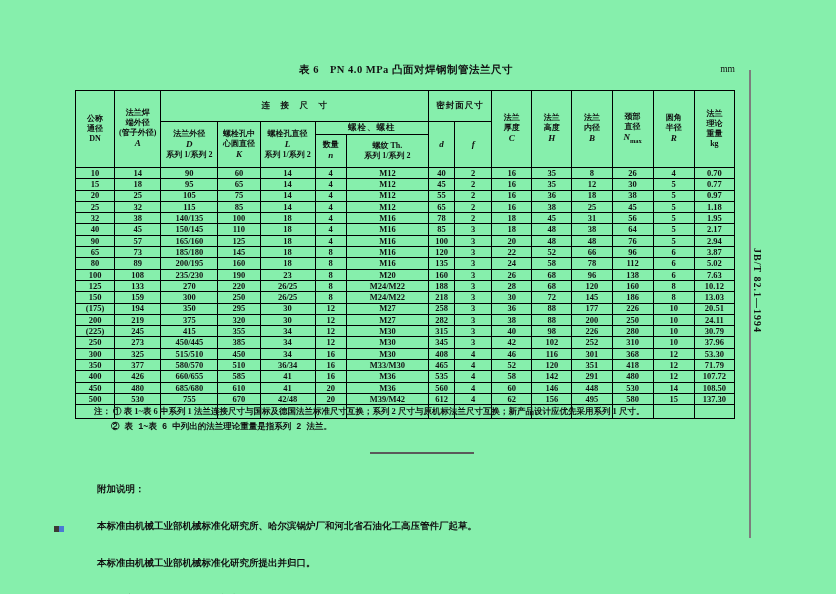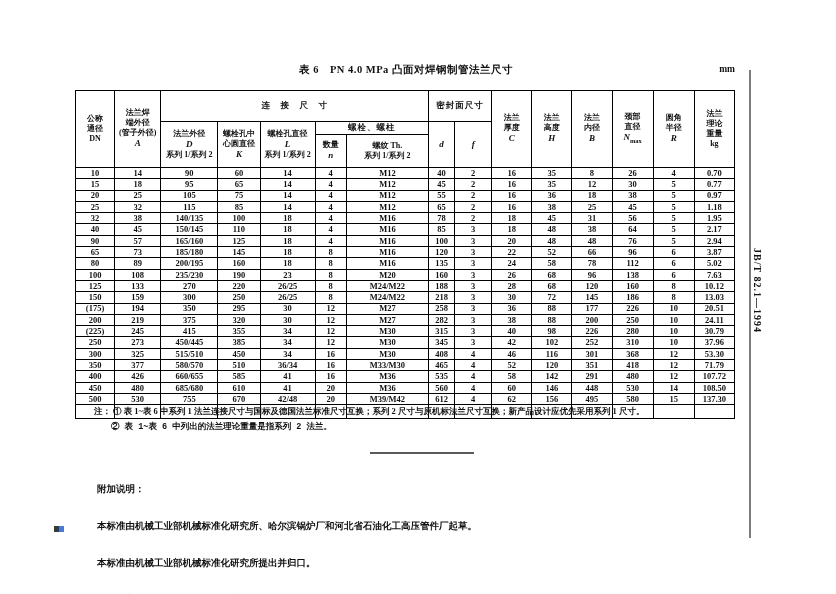--- a/index.html
+++ b/index.html
@@ -1,26 +1,26 @@
 <!DOCTYPE html>
 <html><head>
 <meta charset="utf-8">
 <style>
   * { margin:0; padding:0; box-sizing:border-box; }
   html,body { background:#e8e8e8; }
   .page {
-    position:relative; width:836px; height:594px; background:#ffffff;
+    position:relative; width:836px; height:594px; background:#86efac;
     font-family:"Liberation Serif","DejaVu Serif",serif; color:#111;
     overflow:hidden;
   }
   
   .caption-row { position:absolute; left:75px; top:63px; width:662px; height:16px; }
   .caption { position:absolute; left:0; right:0; text-align:center;
     font-size:10.5px; font-weight:bold; letter-spacing:.5px; }
-  .unit { position:absolute; right:2px; top:1px; font-size:9.5px; font-weight:bold; }
+  .unit { position:absolute; right:2px; top:1px; font-size:9.5px; font-weight:normal; }
 
   
   table.flange { position:absolute; left:75px; top:90px; width:660px;
     border-collapse:collapse; table-layout:fixed; }
   table.flange th, table.flange td { border:1px solid #000; padding:0; }
   table.flange { border:1.5px solid #000; }
   thead th { font-weight:bold; text-align:center; vertical-align:middle; }
   tr.h1 th { height:31px; }
   tr.h2 th { height:13px; }
   tr.h3 th { height:33px; }

